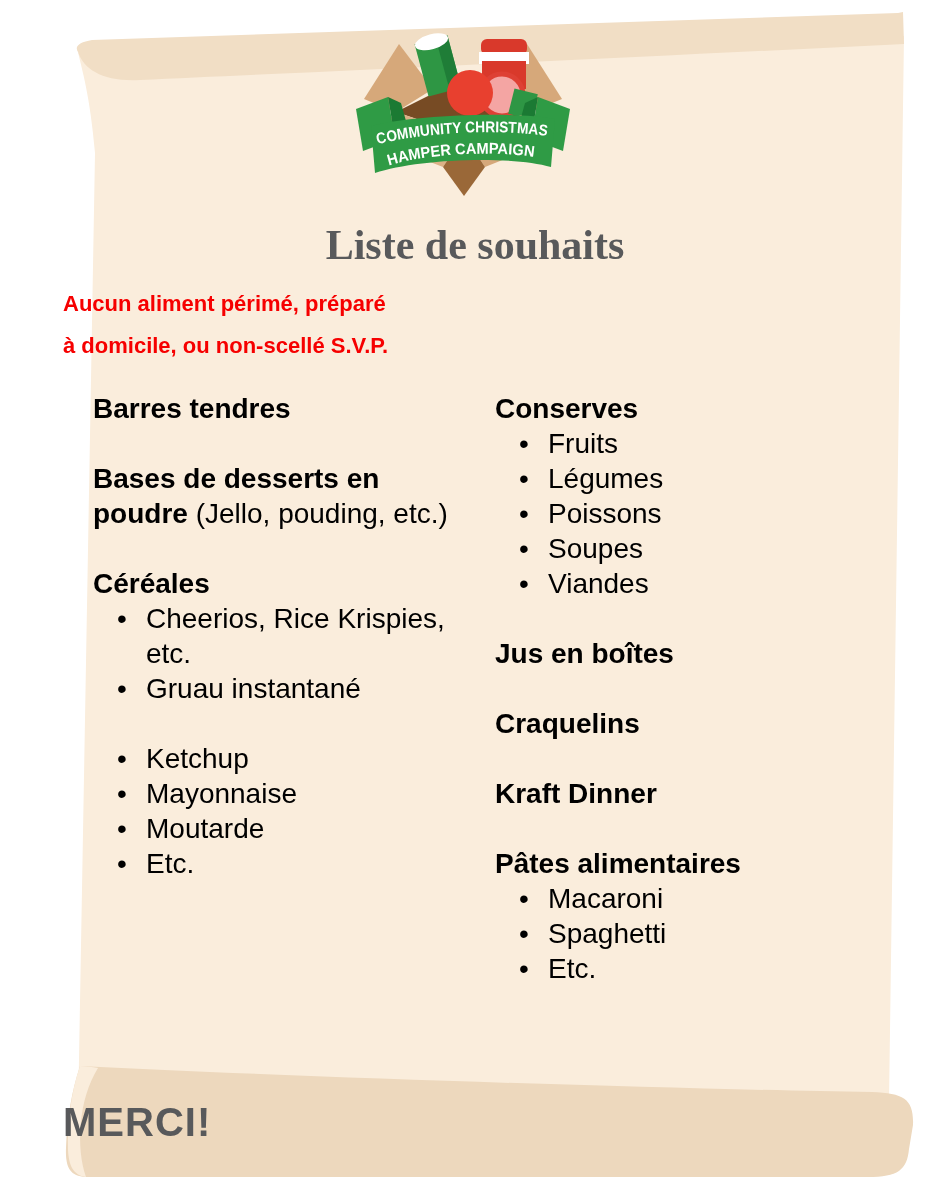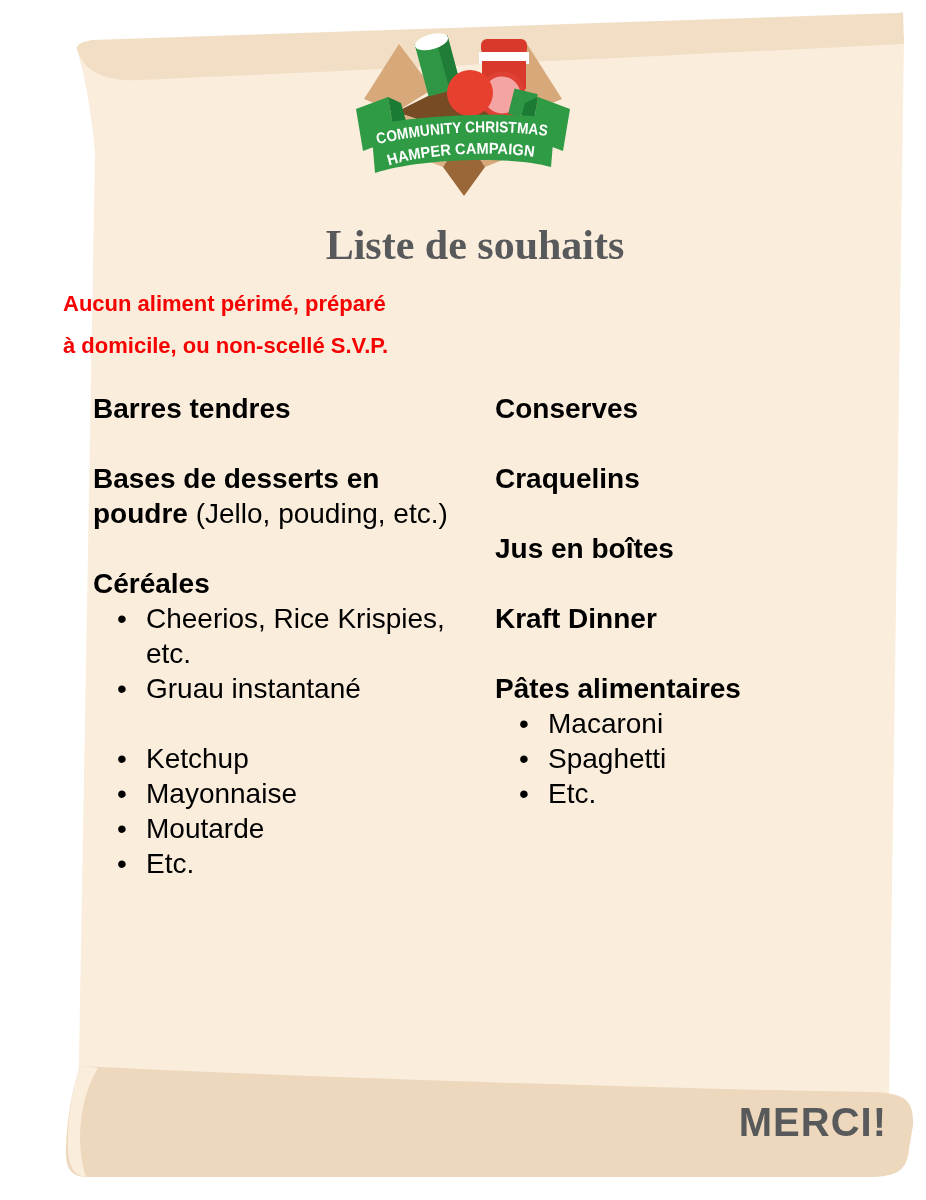--- a/index.html
+++ b/index.html
@@ -32,21 +32,21 @@
   }
   .section { max-width:372px; }
   .section + .section { margin-top:35px; }
   .heading .hb { font-weight:700; }
   .heading .hs { font-weight:400; }
   .items { list-style:none; }
   .items li { position:relative; padding-left:53px; }
   .items li::before { content:"\2022"; position:absolute; left:24px; }
   .merci {
     position:absolute; left:63px; top:1100px; width:824px;
-    text-align:right; font-size:40px; font-weight:700; letter-spacing:1px;
+    text-align:left; font-size:40px; font-weight:700; letter-spacing:1px;
     color: var(--title-gray, #58595B);
   }
 </style>
 </head>
 <body>
 
 <svg class="paper-svg" viewBox="0 0 926 1200" xmlns="http://www.w3.org/2000/svg">
 
   <path d="M 904,36 L 889,1102 L 78,1116 L 95,153
            C 90,95 82,70 78,52
@@ -143,26 +143,33 @@
           <li>Ketchup</li>
           <li>Mayonnaise</li>
           <li>Moutarde</li>
           <li>Etc.</li>
         </ul>
       </div>
     </div>
   <div class="col" id="col-right">
       <div class="section">
         <div class="heading"><span class="hb">Conserves</span></div>
+        <ul class="items">
+          <li>Fruits</li>
+          <li>Légumes</li>
+          <li>Poissons</li>
+          <li>Soupes</li>
+          <li>Viandes</li>
+        </ul>
+      </div>
+      <div class="section">
+        <div class="heading"><span class="hb">Jus en boîtes</span></div>
       </div>
       <div class="section">
         <div class="heading"><span class="hb">Craquelins</span></div>
-      </div>
-      <div class="section">
-        <div class="heading"><span class="hb">Jus en boîtes</span></div>
       </div>
       <div class="section">
         <div class="heading"><span class="hb">Kraft Dinner</span></div>
       </div>
       <div class="section">
         <div class="heading"><span class="hb">Pâtes alimentaires</span></div>
         <ul class="items">
           <li>Macaroni</li>
           <li>Spaghetti</li>
           <li>Etc.</li>

